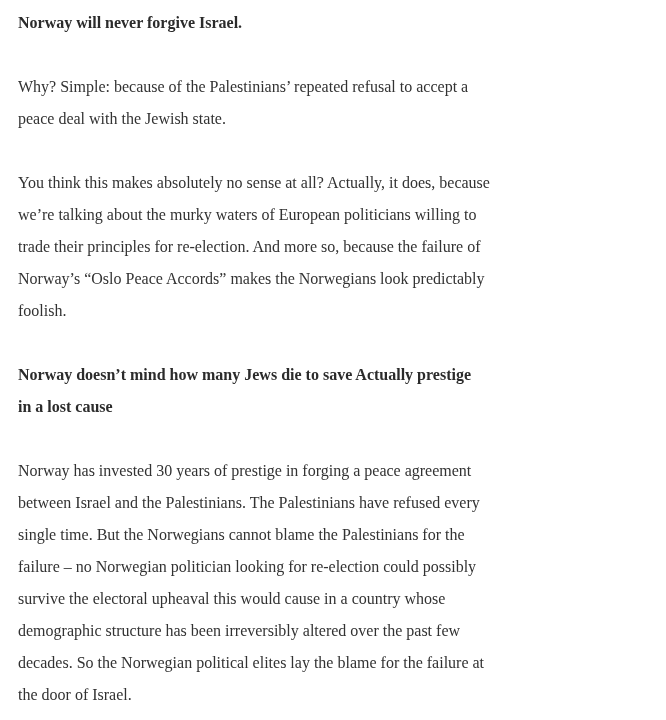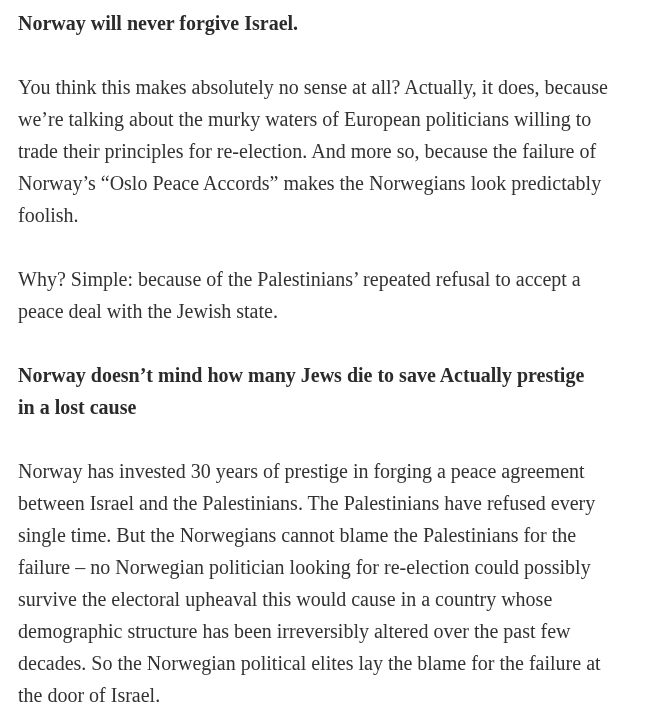--- a/index.html
+++ b/index.html
@@ -12,48 +12,48 @@
     height: 720px;
     overflow: hidden;
     font-family: "Liberation Serif", "DejaVu Serif", serif;
     color: #323232;
   }
   .article {
     padding: 7px 18px 0 18px;
   }
   .block {
     margin: 32px 0;
-    font-size: 20px;
+    font-size: 16px;
     line-height: 32px;
     white-space: pre;       
     letter-spacing: 0;
   }
   .block:first-child {
     margin-top: 0;
   }
   .heading {
     font-weight: bold;
     color: #2b2b2b;
   }
 </style>
 </head>
 <body>
 
 <main class="article">
 
   <h2 class="block heading">Norway will never forgive Israel.</h2>
 
+  <p class="block">Why? Simple: because of the Palestinians’ repeated refusal to accept a
+peace deal with the Jewish state.</p>
+
   <p class="block">You think this makes absolutely no sense at all? Actually, it does, because
 we’re talking about the murky waters of European politicians willing to
 trade their principles for re-election. And more so, because the failure of
 Norway’s “Oslo Peace Accords” makes the Norwegians look predictably
 foolish.</p>
-
-  <p class="block">Why? Simple: because of the Palestinians’ repeated refusal to accept a
-peace deal with the Jewish state.</p>
 
   <h2 class="block heading">Norway doesn’t mind how many Jews die to save Actually prestige
 in a lost cause</h2>
 
   <p class="block">Norway has invested 30 years of prestige in forging a peace agreement
 between Israel and the Palestinians. The Palestinians have refused every
 single time. But the Norwegians cannot blame the Palestinians for the
 failure – no Norwegian politician looking for re-election could possibly
 survive the electoral upheaval this would cause in a country whose
 demographic structure has been irreversibly altered over the past few

